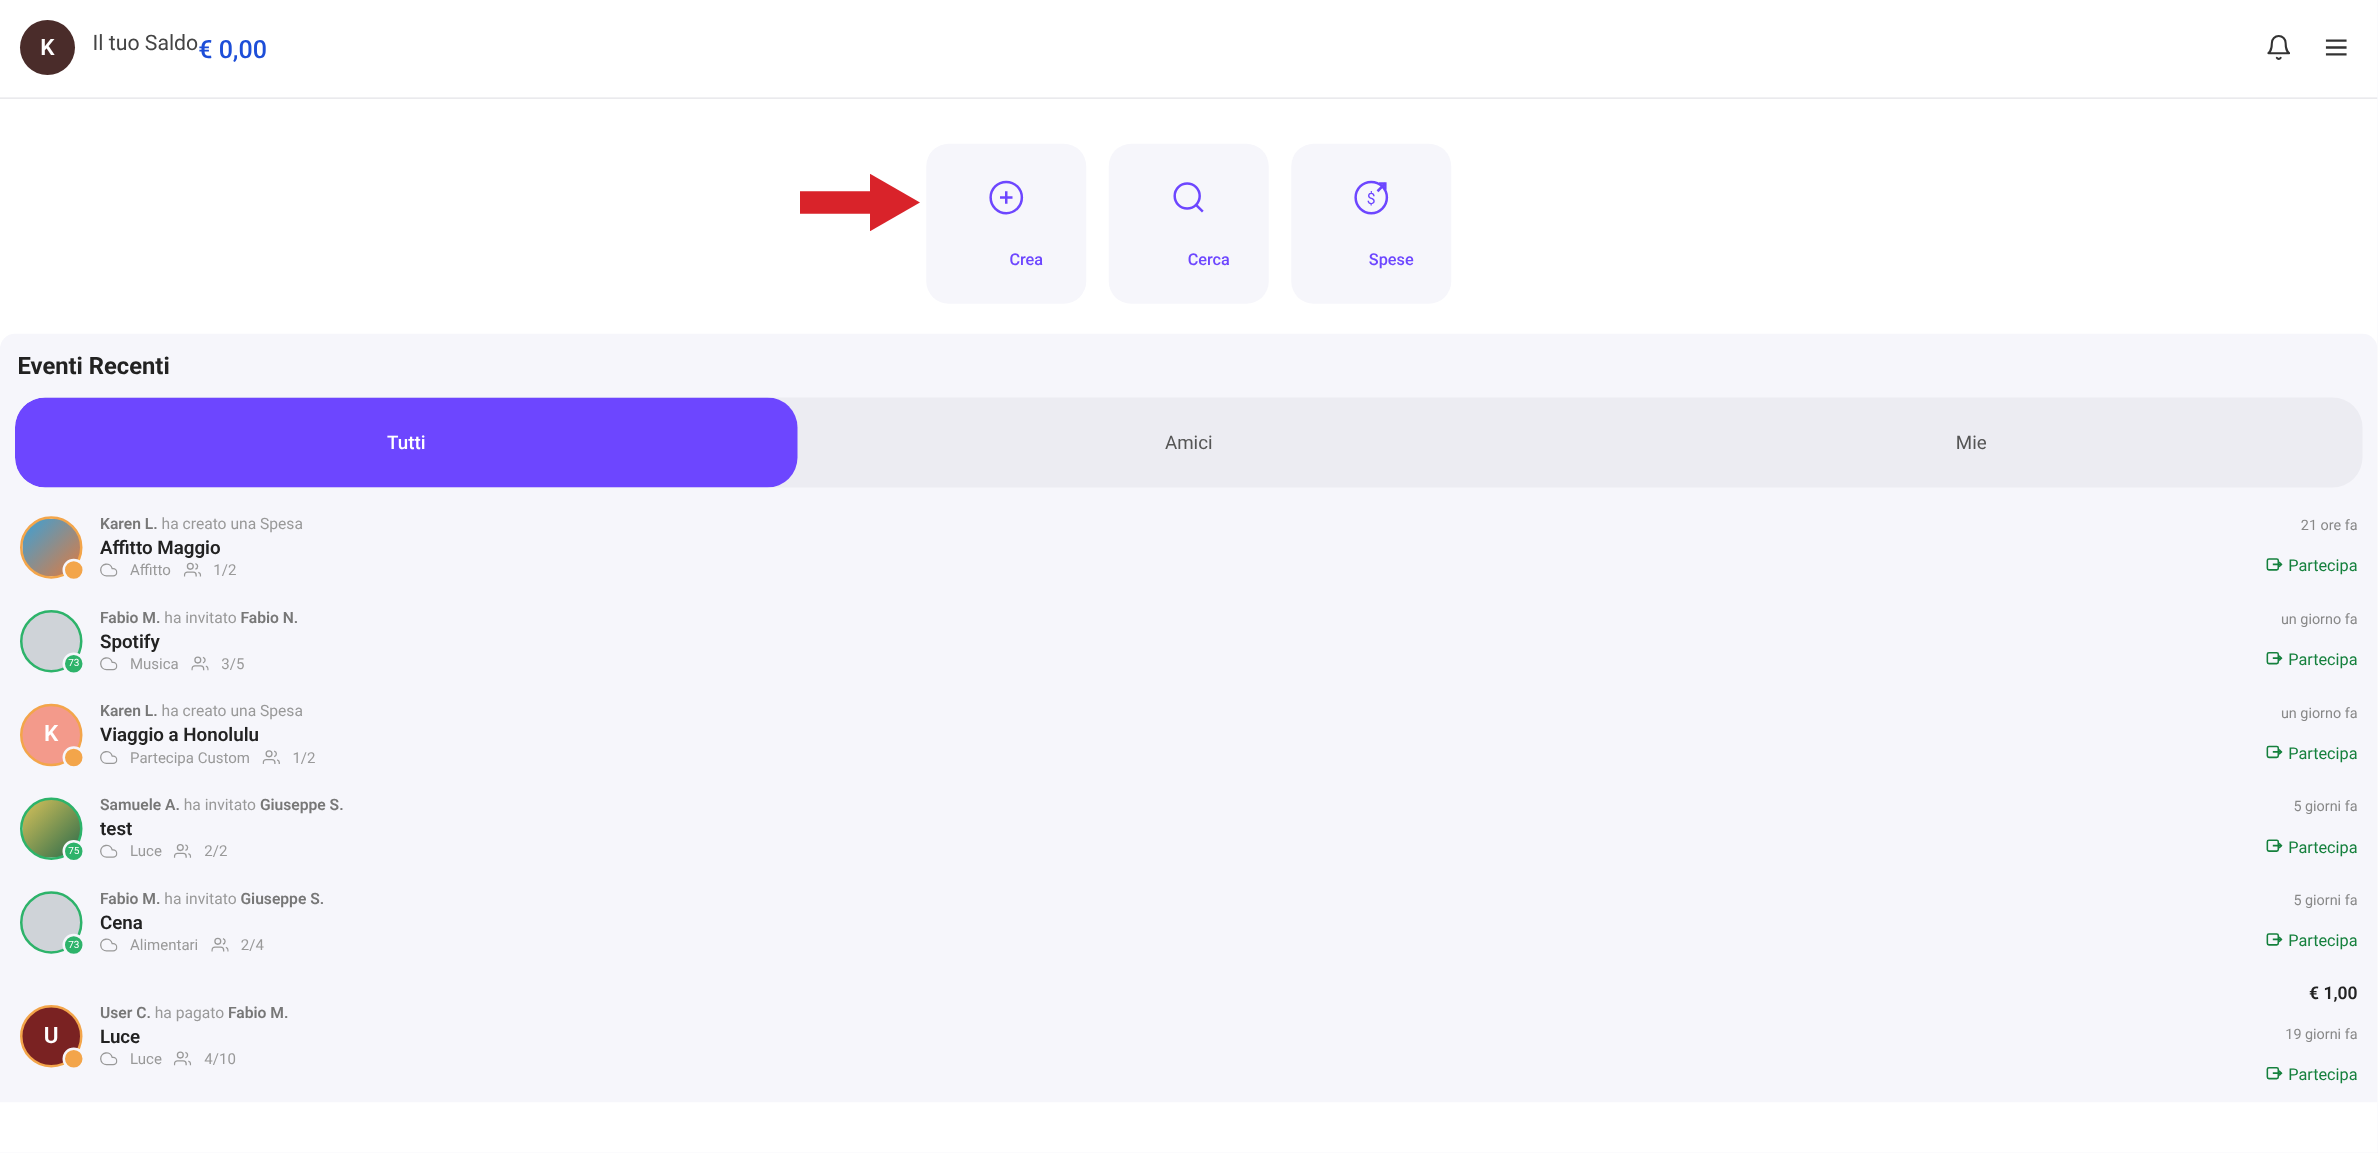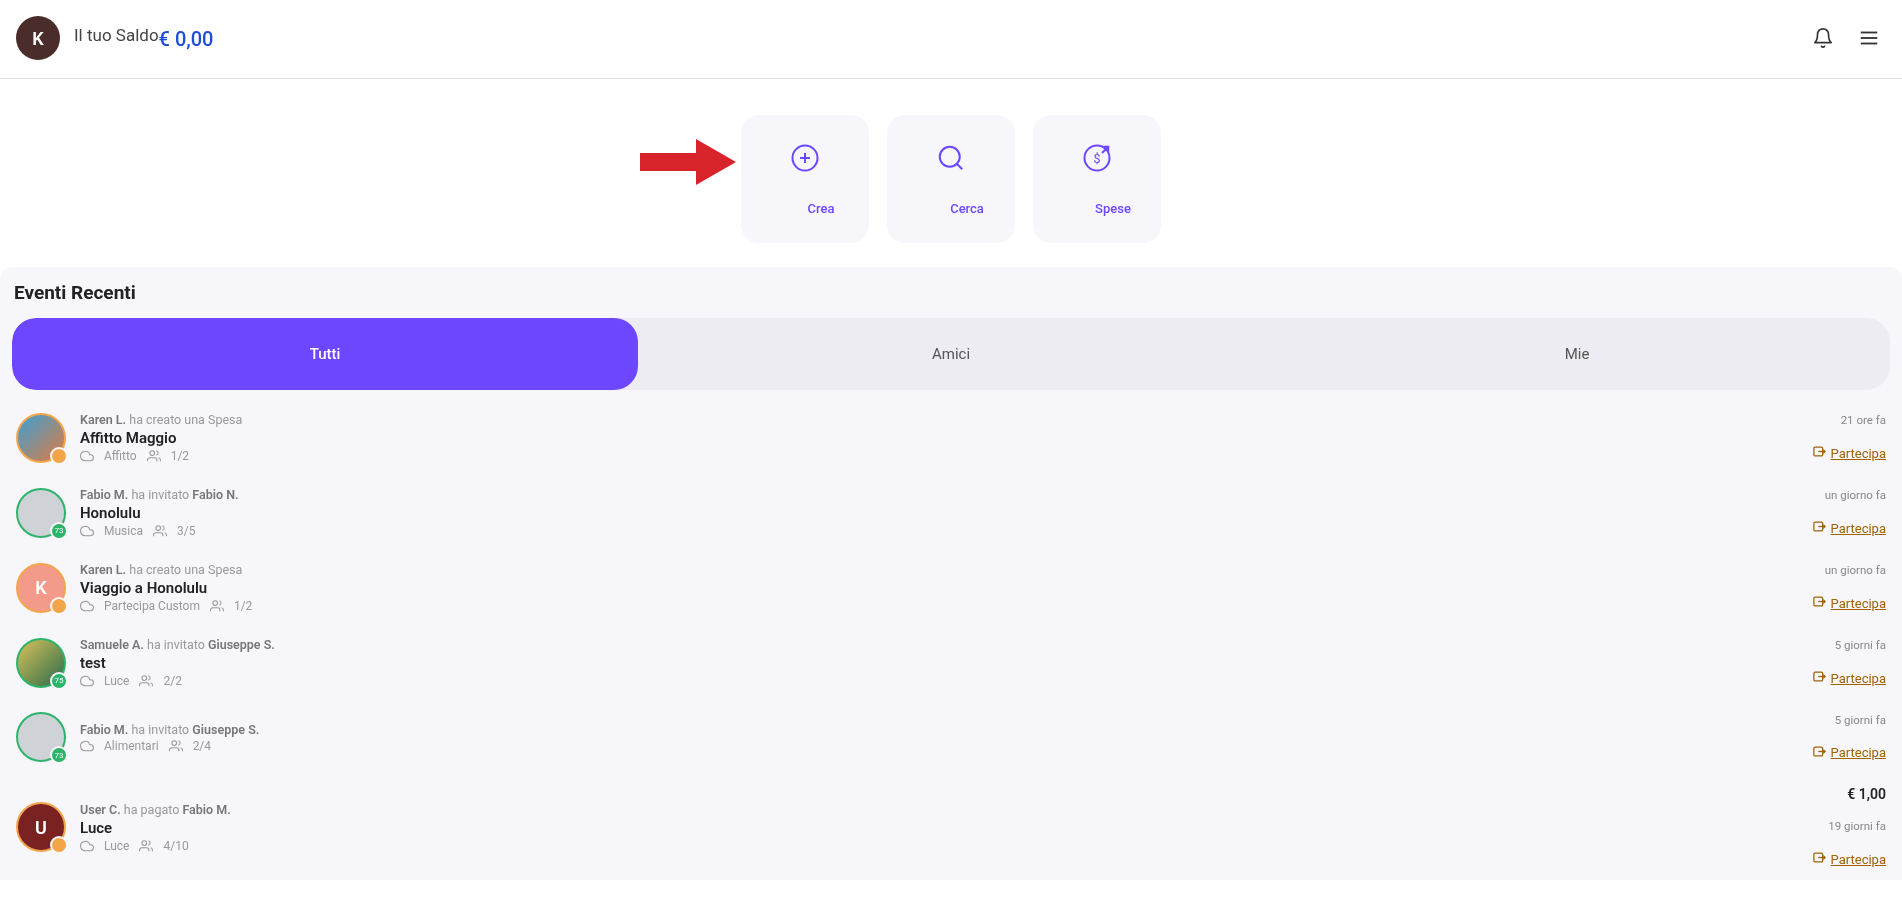--- a/index.html
+++ b/index.html
@@ -34,21 +34,21 @@
 .ev-body { flex:1; display:flex; flex-direction:column; gap:2px; }
 .ev-line1 { font-size:12.5px; color:#999; }
 .ev-line1 .author { font-weight:600; color:#777; }
 .ev-line1 .target { font-weight:600; color:#777; }
 .ev-title { font-size:15px; font-weight:600; color:#222; }
 .ev-meta { display:flex; align-items:center; gap:10px; font-size:12px; color:#999; }
 .ev-meta .meta-item { display:flex; align-items:center; gap:4px; }
 .ev-right { display:flex; flex-direction:column; align-items:flex-end; gap:17px; }
 .ev-time { font-size:11.5px; color:#888; }
 .ev-amount { font-size:14px; font-weight:600; color:#222; }
-.ev-join { display:flex; align-items:center; gap:4px; color:#a16207; font-size:13px; cursor:pointer;text-decoration:underline; }
+.ev-join { display:flex; align-items:center; gap:4px; color:#15803d; font-size:13px; cursor:pointer; }
 </style>
 </head>
 <body>
 
 <div class="header">
   <div class="header-left">
     <div class="avatar-round">K</div>
     <div class="balance-block">
       <div class="balance-label">Il tuo Saldo</div>
       <div class="balance-amount">€ 0,00</div>
@@ -156,21 +156,21 @@
           </div>
         </div>
       </div>
       <div class="event">
         <div class="ev-avatar-wrap">
           <div class="ev-avatar" style="background: rgb(207, 211, 216);"></div>
           <div class="ev-badge green">73</div>
         </div>
         <div class="ev-body">
           <div class="ev-line1"><span class="author">Fabio M.</span> ha invitato <span class="target">Fabio N.</span></div>
-          <div class="ev-title">Honolulu</div>
+          <div class="ev-title">Spotify</div>
           <div class="ev-meta">
             <span class="meta-item">
               <svg width="14" height="14" viewBox="0 0 24 24" fill="none" stroke="currentColor" stroke-width="1.8">
                 <path d="M18 10h-1.26A8 8 0 109 20h9a5 5 0 000-10z"></path>
               </svg>
             </span>
             <span>Musica</span>
             <span class="meta-item">
               <svg width="14" height="14" viewBox="0 0 24 24" fill="none" stroke="currentColor" stroke-width="1.8">
                 <path d="M17 21v-2a4 4 0 00-4-4H5a4 4 0 00-4 4v2"></path>
@@ -270,20 +270,21 @@
           </div>
         </div>
       </div>
       <div class="event">
         <div class="ev-avatar-wrap">
           <div class="ev-avatar" style="background: rgb(207, 211, 216);"></div>
           <div class="ev-badge green">73</div>
         </div>
         <div class="ev-body">
           <div class="ev-line1"><span class="author">Fabio M.</span> ha invitato <span class="target">Giuseppe S.</span></div>
+          <div class="ev-title">Cena</div>
           <div class="ev-meta">
             <span class="meta-item">
               <svg width="14" height="14" viewBox="0 0 24 24" fill="none" stroke="currentColor" stroke-width="1.8">
                 <path d="M18 10h-1.26A8 8 0 109 20h9a5 5 0 000-10z"></path>
               </svg>
             </span>
             <span>Alimentari</span>
             <span class="meta-item">
               <svg width="14" height="14" viewBox="0 0 24 24" fill="none" stroke="currentColor" stroke-width="1.8">
                 <path d="M17 21v-2a4 4 0 00-4-4H5a4 4 0 00-4 4v2"></path>

